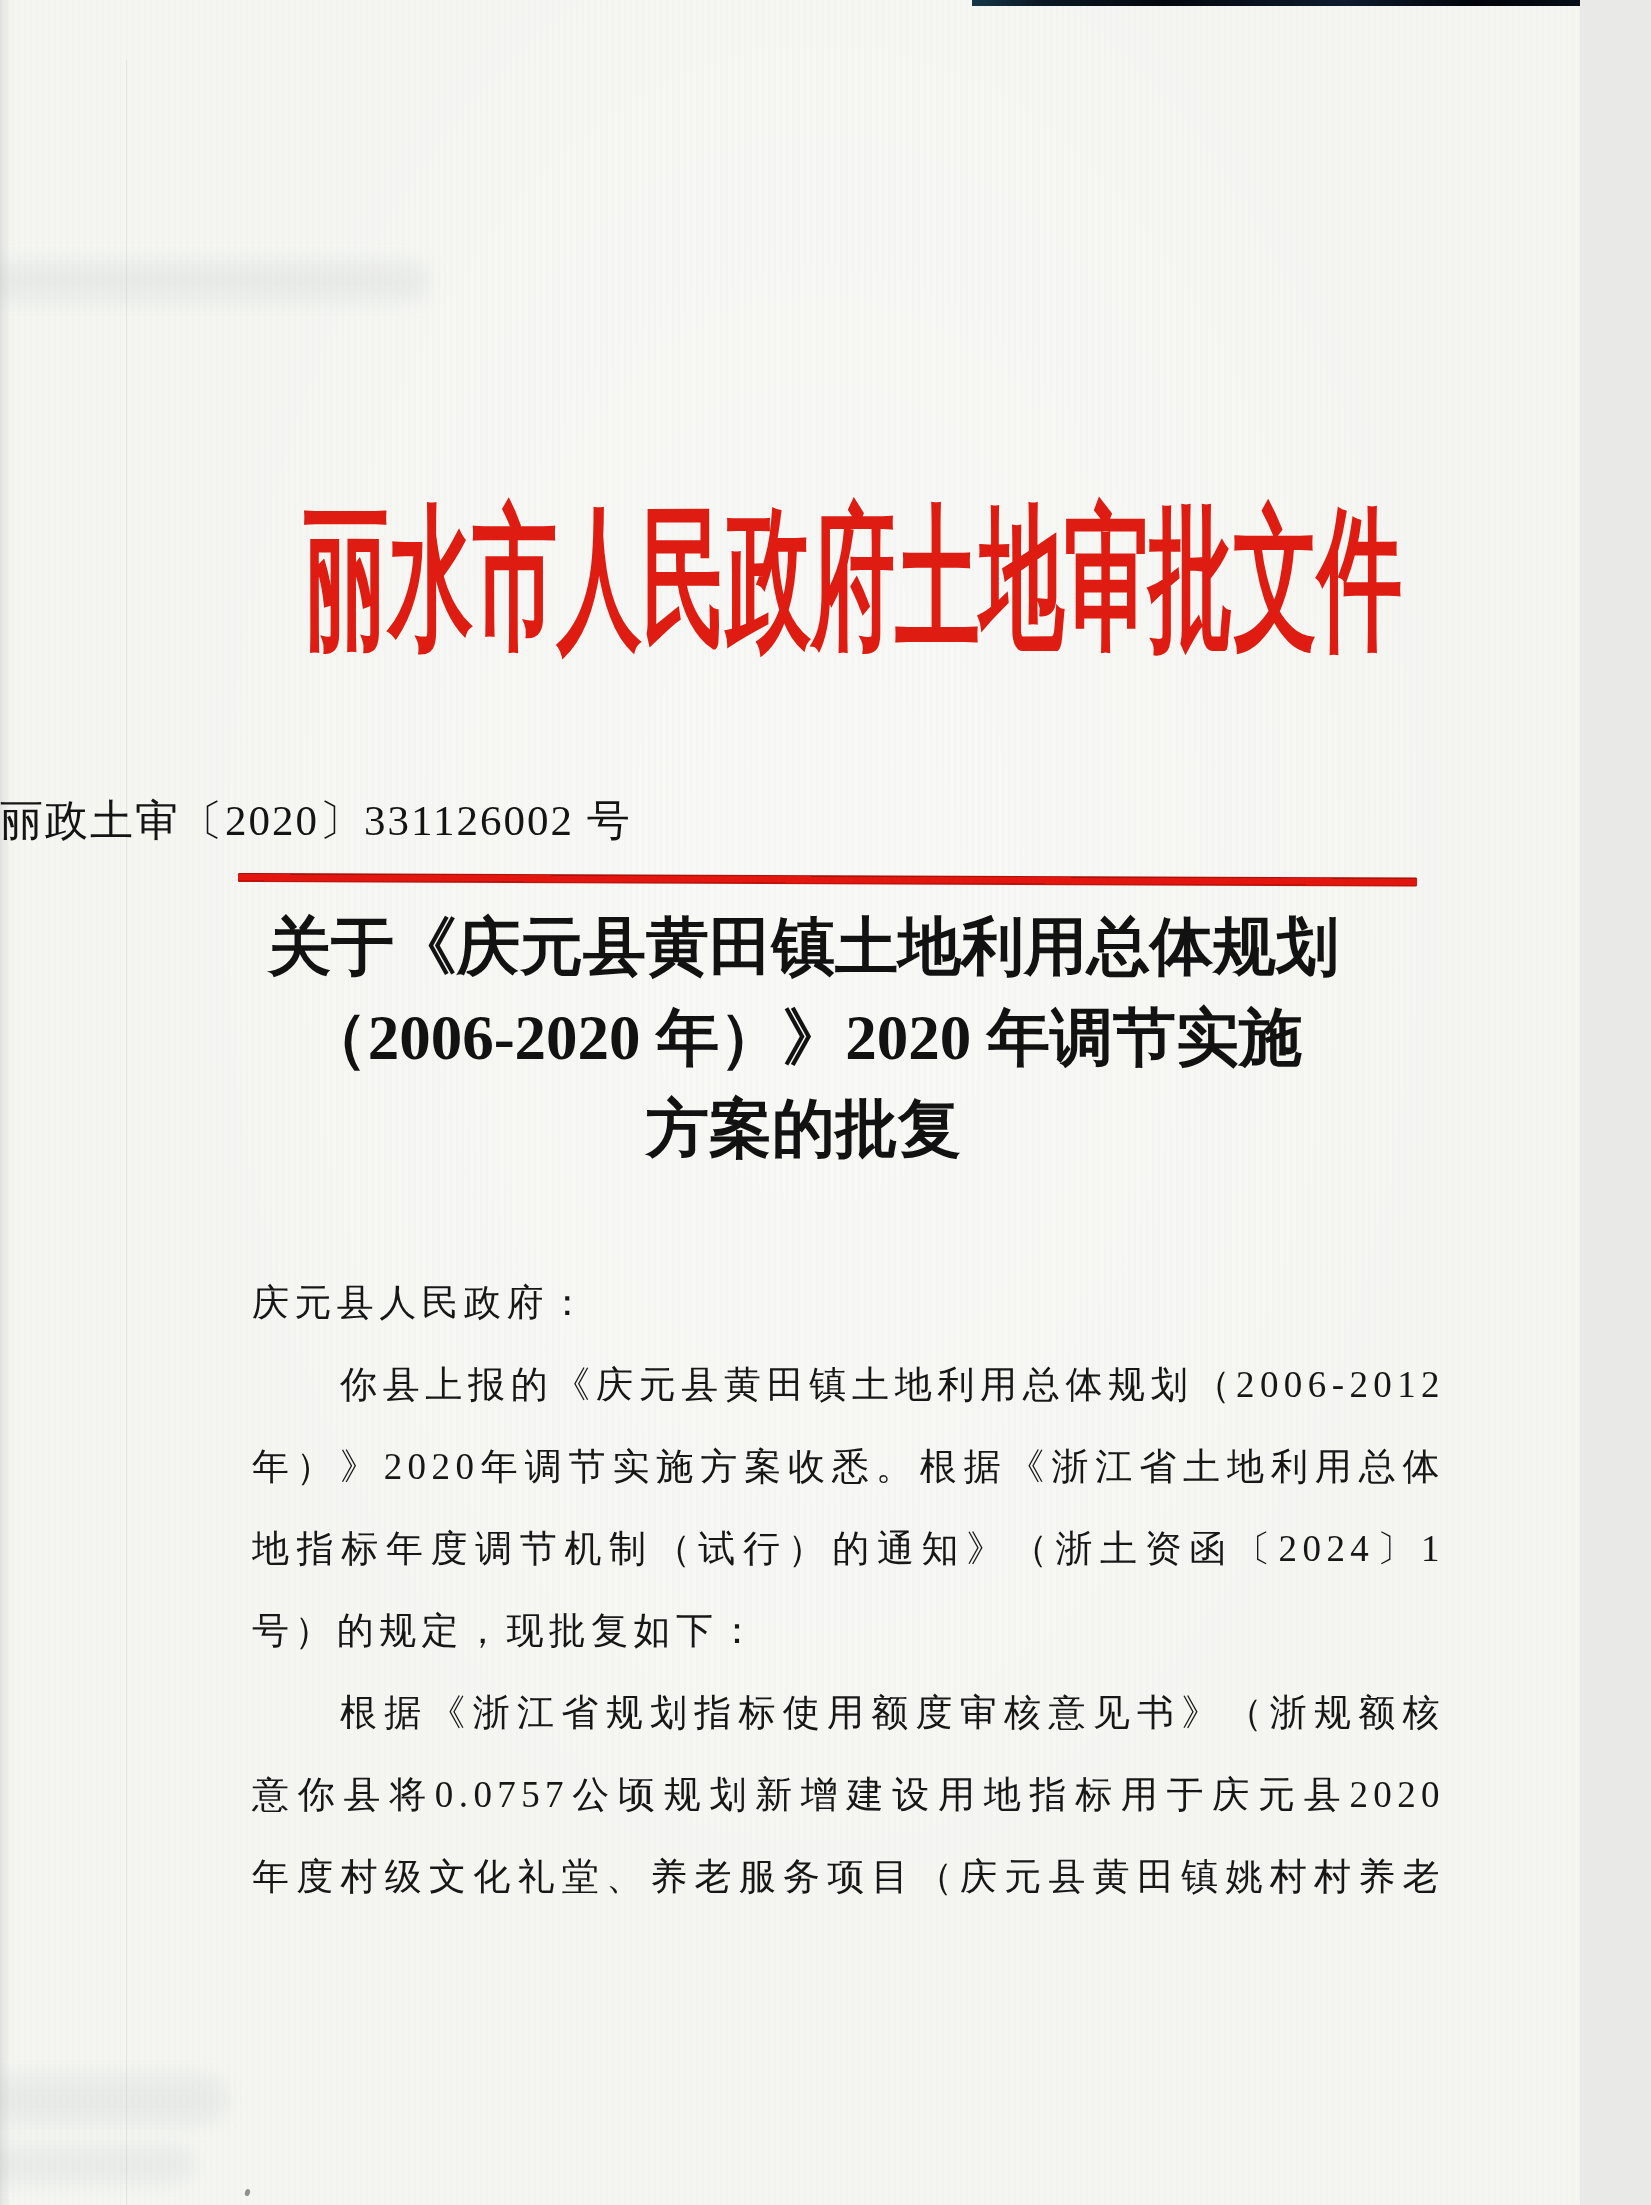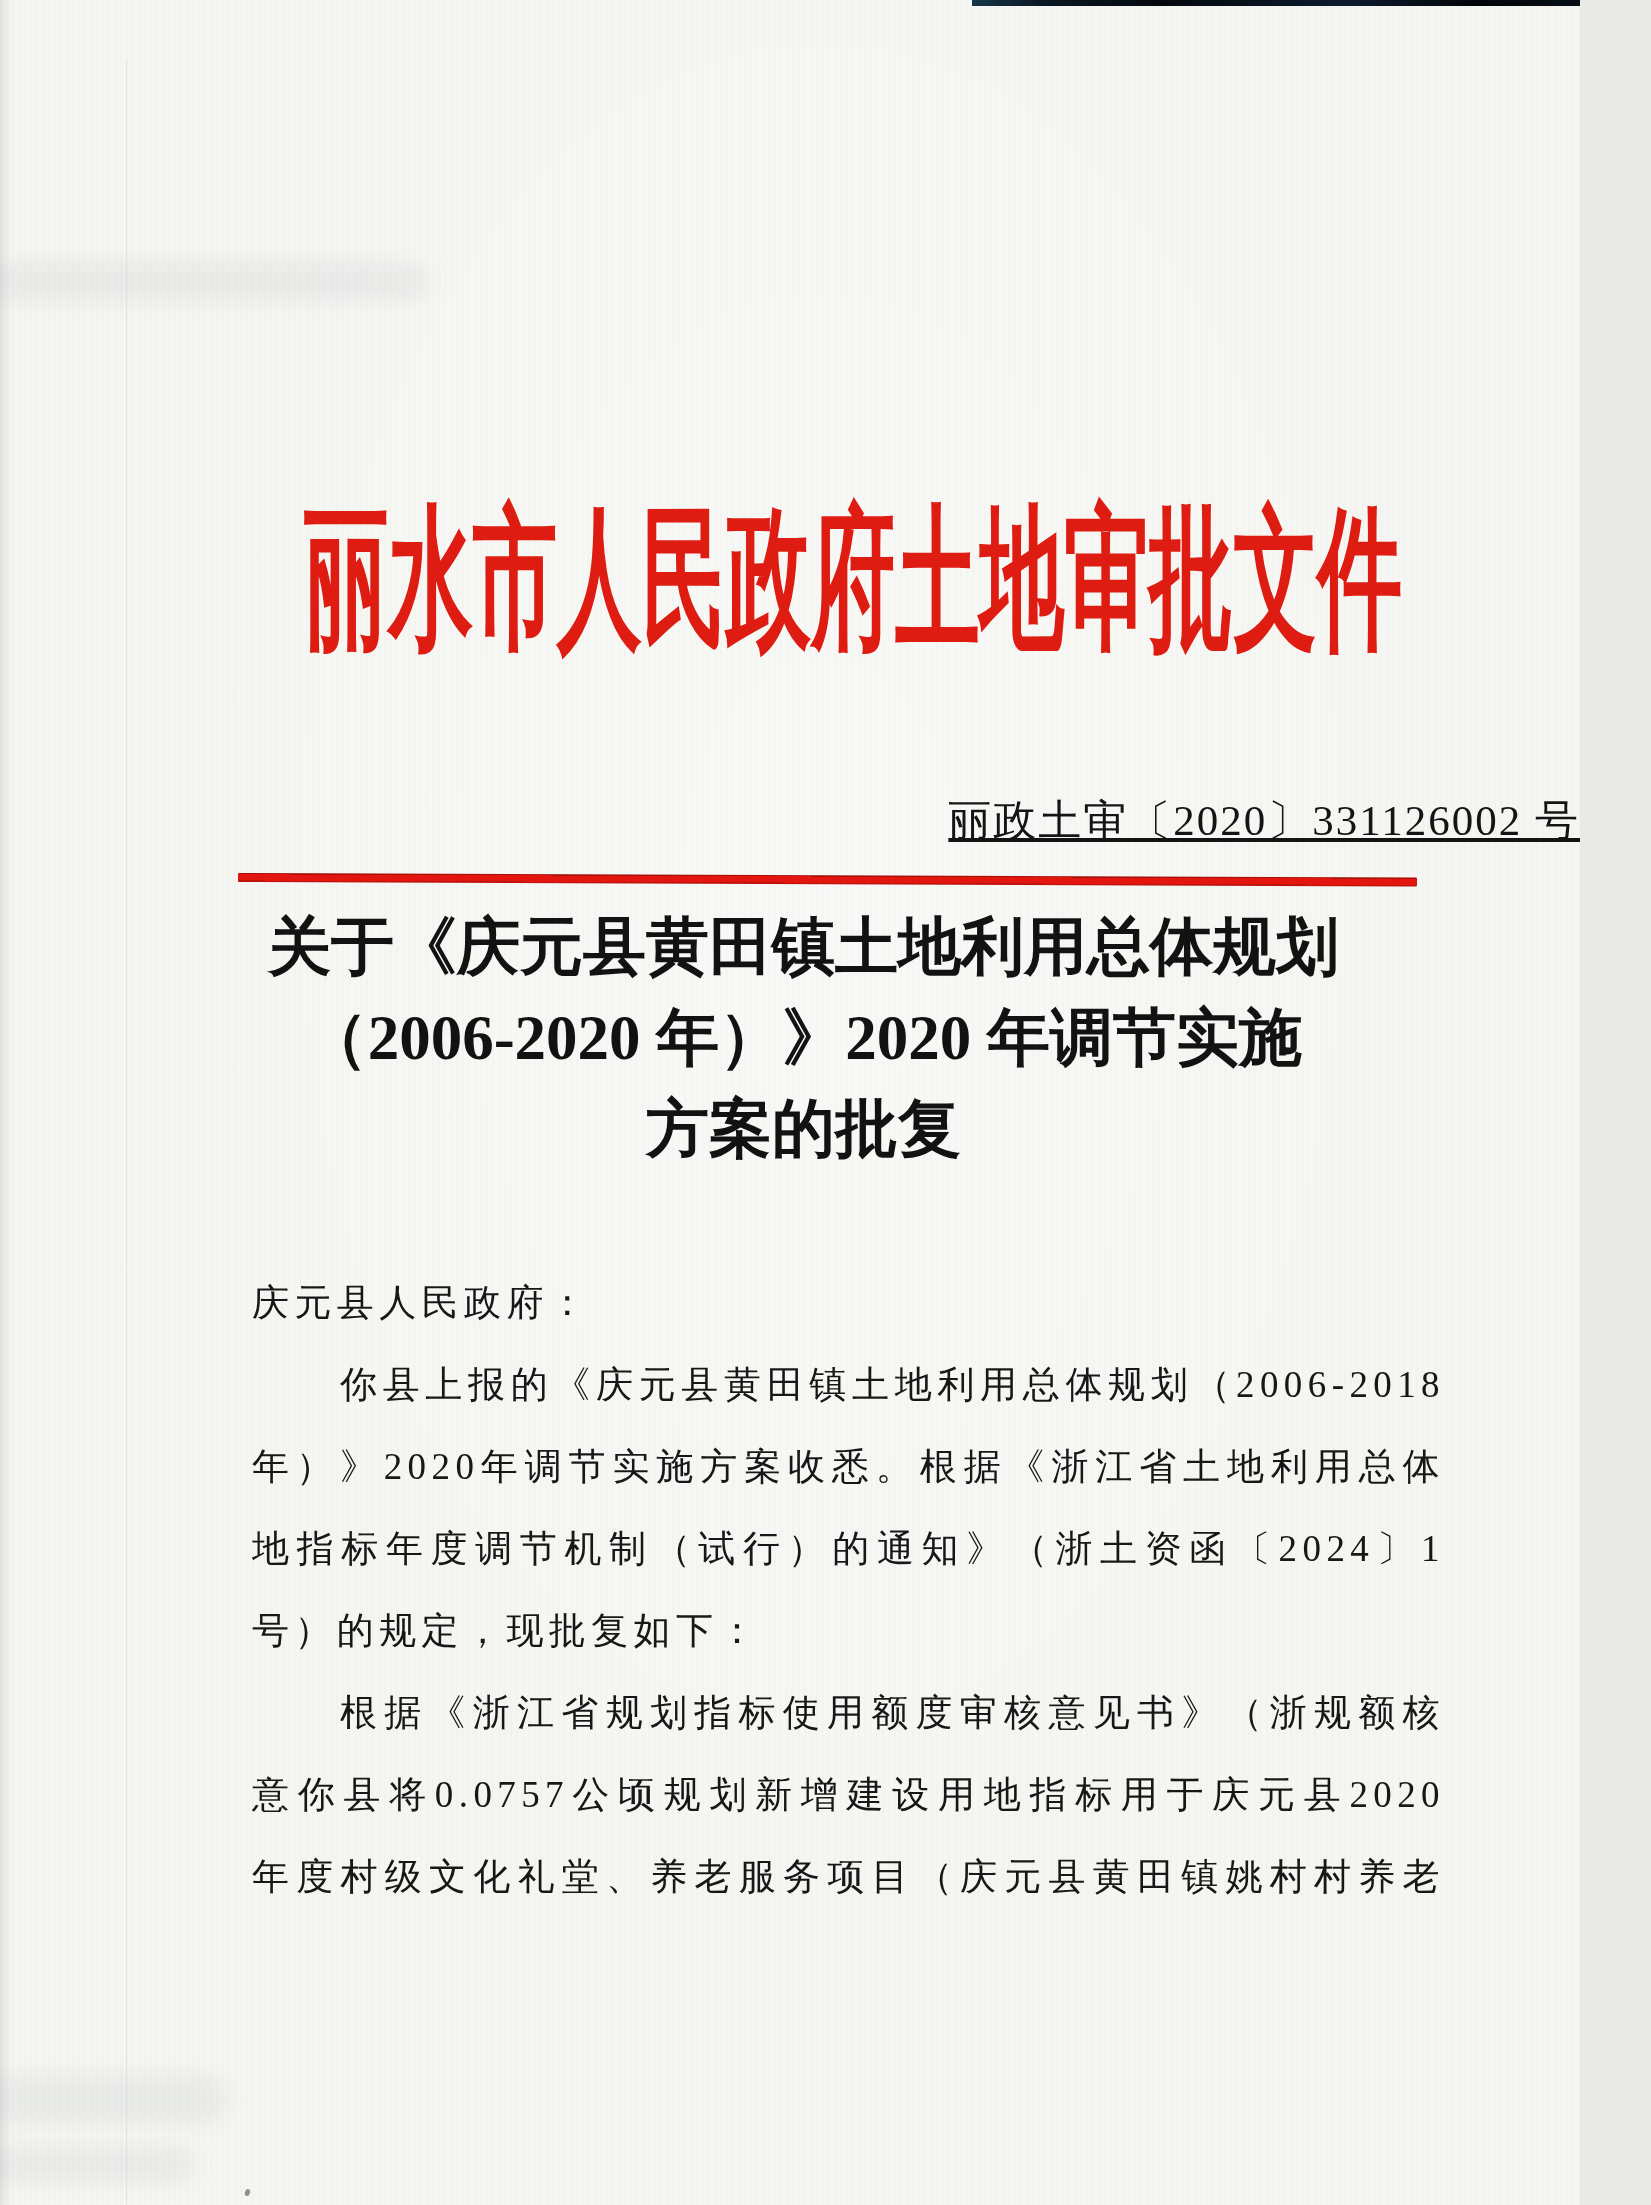--- a/index.html
+++ b/index.html
@@ -46,24 +46,23 @@
     position: absolute; top: 503px; left: 853px;
     white-space: nowrap;
     font-size: 155px; line-height: 155px; font-weight: 900;
     color: #de1c12;
     transform: translateX(-50%) scaleX(0.545);
     transform-origin: center;
     letter-spacing: 0;
   }
   .doc-number {
     position: absolute; top: 790px; left: 0; width: 100%;
-    text-align: right;
+    text-align: left;
     font-size: 43px; line-height: 62px; letter-spacing: 2px;
     color: #141414;
-    text-decoration: underline;
   }
   .red-rule {
     position: absolute; left: 238px; top: 873px; width: 1179px; height: 8.7px;
     background: linear-gradient(180deg, #a81009 0 1.3px, #e2150f 1.3px 7.4px, #bf120c 7.4px);
     transform: rotate(0.22deg); transform-origin: left center;
     border-radius: 1.3px;
   }
   .subject {
     position: absolute; top: 902px; left: 13.4px; width: 100%;
     text-align: center;
@@ -103,21 +102,21 @@
   <div class="red-rule"></div>
 
   <div class="subject">
     <div>关于《庆元县黄田镇土地利用总体规划</div>
     <div>（2006-2020 年）》2020 年调节实施</div>
     <div>方案的批复</div>
   </div>
 
   <div class="body-block">
     <div class="body-line">庆元县人民政府：</div>
-    <div class="body-line fill indent">你县上报的《庆元县黄田镇土地利用总体规划（2006-2018</div>
+    <div class="body-line fill indent">你县上报的《庆元县黄田镇土地利用总体规划（2006-2012</div>
     <div class="body-line fill">年）》2020年调节实施方案收悉。根据《浙江省土地利用总体</div>
     <div class="body-line fill">地指标年度调节机制（试行）的通知》（浙土资函〔2024〕1</div>
     <div class="body-line">号）的规定，现批复如下：</div>
     <div class="body-line fill indent">根据《浙江省规划指标使用额度审核意见书》（浙规额核</div>
     <div class="body-line fill">意你县将0.0757公顷规划新增建设用地指标用于庆元县2020</div>
     <div class="body-line fill">年度村级文化礼堂、养老服务项目（庆元县黄田镇姚村村养老</div>
   </div>
 
 </div>
 

